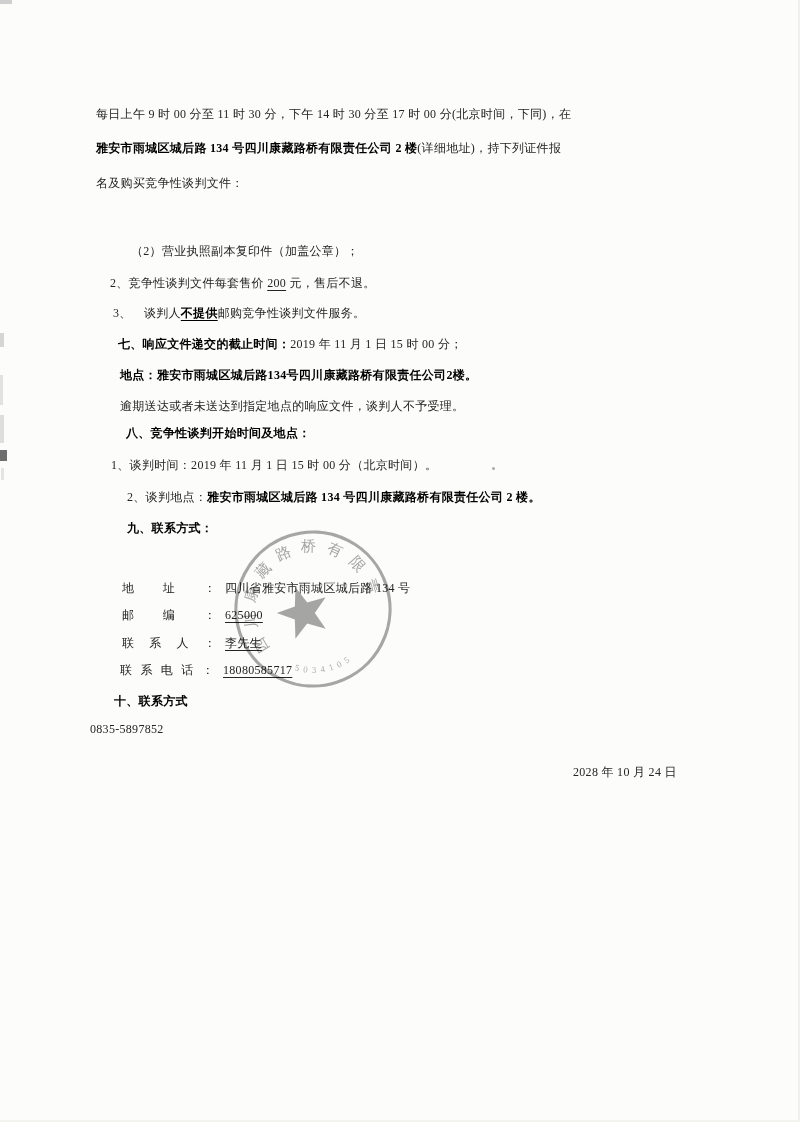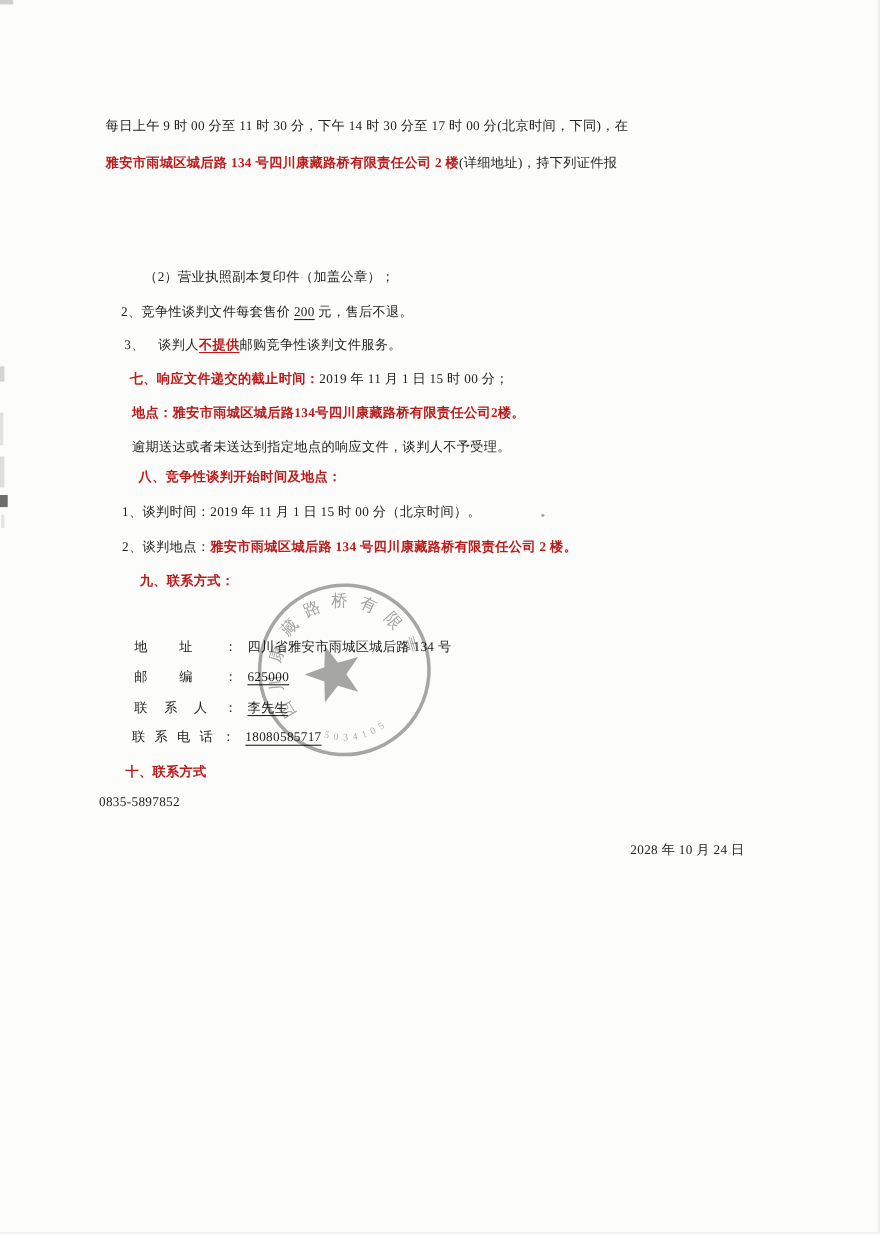--- a/index.html
+++ b/index.html
@@ -6,50 +6,51 @@
   body{
     width:800px;height:1122px;position:relative;overflow:hidden;
     background:#fcfcfb;
     font-family:"Liberation Serif","DejaVu Serif",serif;
   }
   .page{position:absolute;inset:0;}
   .line{
     position:absolute;white-space:nowrap;
     font-size:12px;line-height:1.25;color:#242424;letter-spacing:.3px;
   }
-  .b{font-weight:bold;color:#b91c1c;}
+  .b{font-weight:bold;color:#000000;}
   .u{text-decoration:underline;text-underline-offset:3px;text-decoration-thickness:1.3px;}
   .clabel{display:inline-block;width:94px;text-align:justify;text-align-last:justify;vertical-align:bottom;}
   .cvalue{margin-left:9px;}
   .seal{position:absolute;left:225px;top:518px;width:180px;height:186px;
         mix-blend-mode:multiply;opacity:.85;pointer-events:none;}
   .speck{position:absolute;pointer-events:none;}
   .edge-r{position:absolute;right:0;top:0;width:2px;height:1122px;background:#f0f0ed;}
   .edge-b{position:absolute;left:0;bottom:0;width:800px;height:2px;background:#f2f2ef;}
 </style>
 </head>
 <body>
 
 <div class="page">
 
   <div class="line" style="top:107px;left:96px"><span>每日上午 9 时 00 分至 11 时 30 分，下午 14 时 30 分至 17 时 00 分(北京时间，下同)，在</span></div>
   <div class="line" style="top:141px;left:96px"><span class="b">雅安市雨城区城后路 134 号四川康藏路桥有限责任公司 2 楼</span><span>(详细地址)，持下列证件报</span></div>
+  <div class="line" style="top:176px;left:96px"><span>名及购买竞争性谈判文件：</span></div>
 
   <div class="line" style="top:244px;left:131px"><span>（2）营业执照副本复印件（加盖公章）；</span></div>
 
   <div class="line" style="top:276px;left:110px"><span>2、竞争性谈判文件每套售价 </span><span class="u">200</span><span> 元，售后不退。</span></div>
   <div class="line" style="top:306px;left:113px"><span>3、　谈判人</span><span class="b u">不提供</span><span>邮购竞争性谈判文件服务。</span></div>
 
   <div class="line" style="top:337px;left:118px"><span class="b">七、响应文件递交的截止时间：</span><span>2019 年 11 月 1 日 15 时 00 分；</span></div>
   <div class="line" style="top:368px;left:120px"><span class="b">地点：雅安市雨城区城后路134号四川康藏路桥有限责任公司2楼。</span></div>
   <div class="line" style="top:399px;left:120px"><span>逾期送达或者未送达到指定地点的响应文件，谈判人不予受理。</span></div>
 
   <div class="line" style="top:426px;left:126px"><span class="b">八、竞争性谈判开始时间及地点：</span></div>
   <div class="line" style="top:458px;left:111px"><span>1、谈判时间：2019 年 11 月 1 日 15 时 00 分（北京时间）。</span></div>
-  <div class="line" style="top:490px;left:111px"><span>2、谈判地点：</span><span class="b">雅安市雨城区城后路 134 号四川康藏路桥有限责任公司 2 楼。</span></div>
+  <div class="line" style="top:490px;left:127px"><span>2、谈判地点：</span><span class="b">雅安市雨城区城后路 134 号四川康藏路桥有限责任公司 2 楼。</span></div>
 
   <div class="line" style="top:521px;left:127px"><span class="b">九、联系方式：</span></div>
 
   <div class="line" style="top:581px;left:122px"><span class="clabel">地址：</span><span class="cvalue">四川省雅安市雨城区城后路 134 号</span></div>
   <div class="line" style="top:608px;left:122px"><span class="clabel">邮编：</span><span class="cvalue u">625000</span></div>
   <div class="line" style="top:636px;left:122px"><span class="clabel">联系人：</span><span class="cvalue u">李先生</span></div>
   <div class="line" style="top:663px;left:120px"><span class="clabel">联系电话：</span><span class="cvalue u">18080585717</span></div>
 
   <div class="line" style="top:694px;left:114px"><span class="b">十、联系方式</span></div>
   <div class="line" style="top:722px;left:90px"><span>0835-5897852</span></div>

